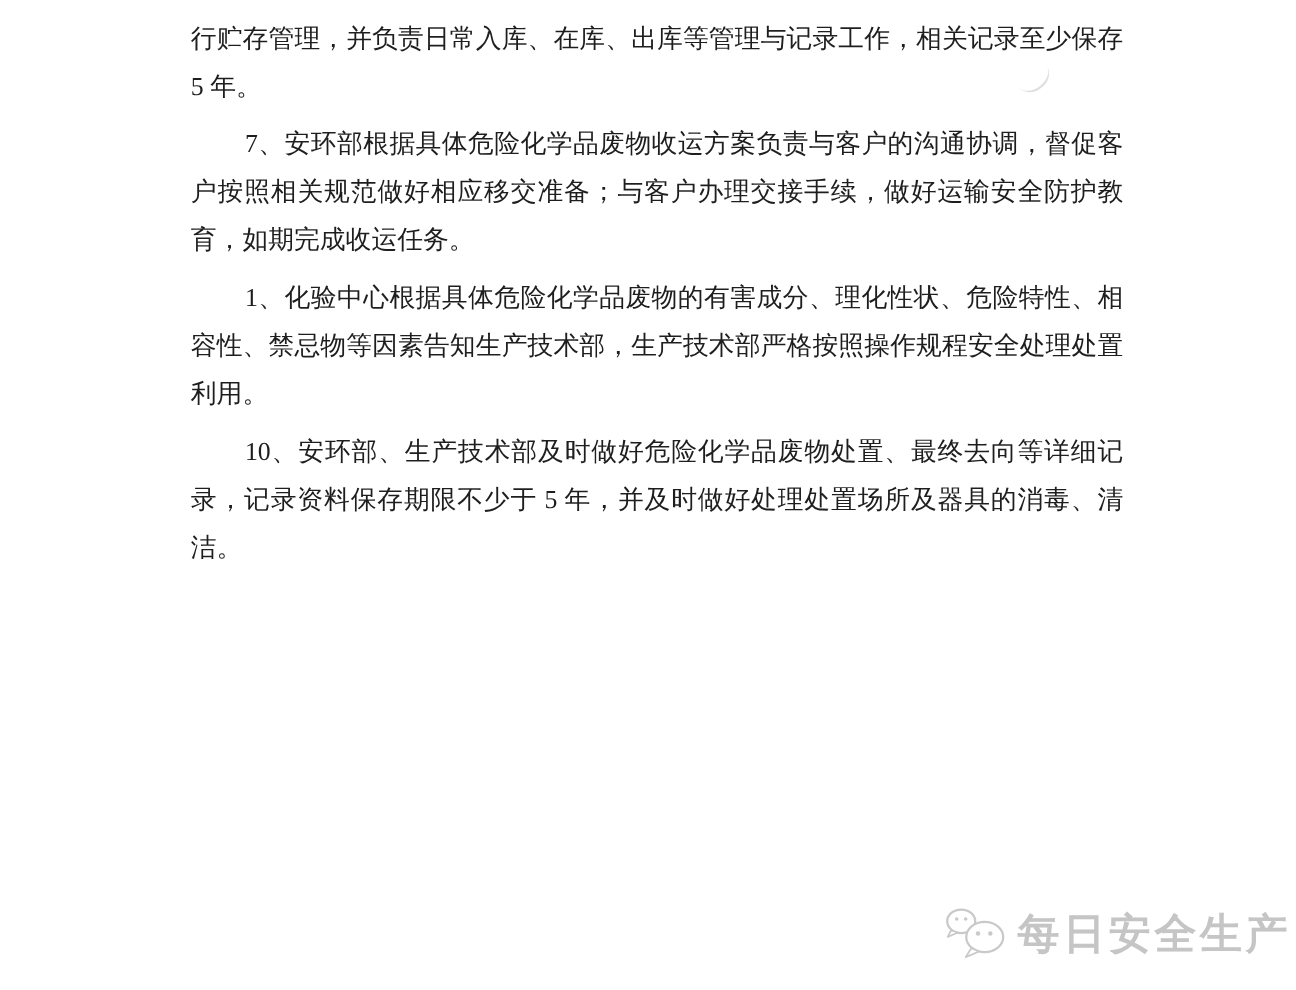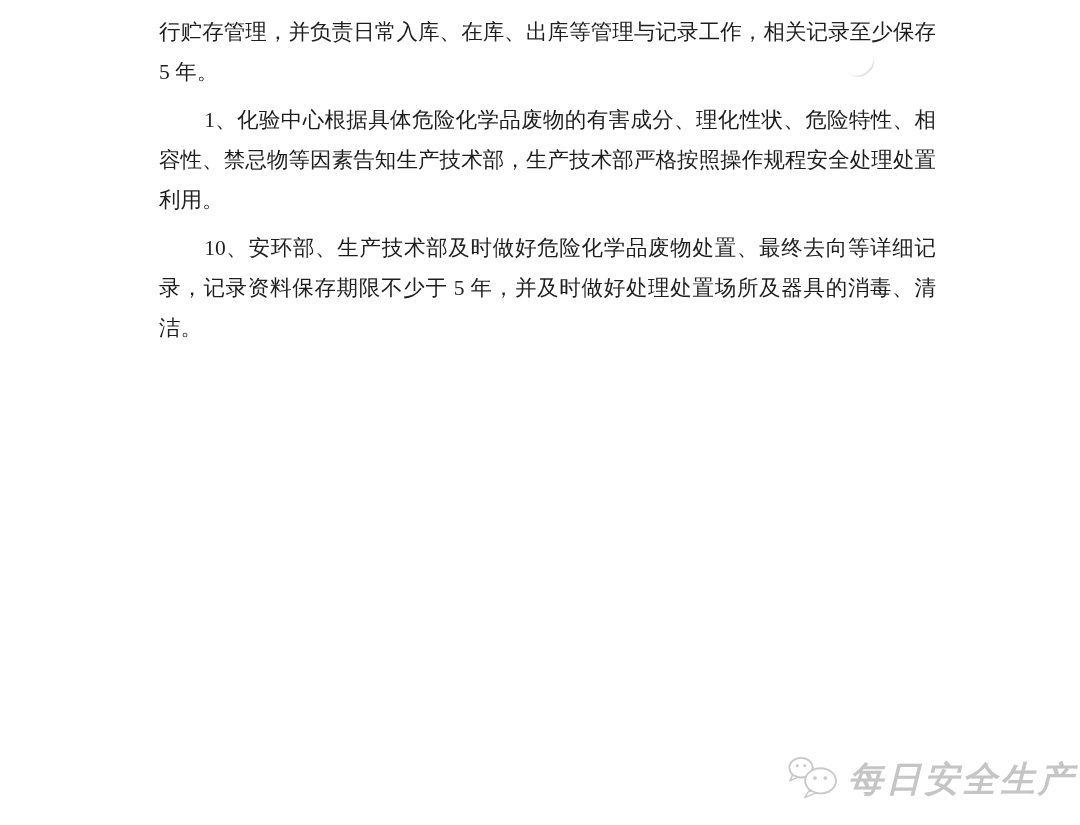--- a/index.html
+++ b/index.html
@@ -72,30 +72,30 @@
   }
 
   .watermark .wm-text {
     font-family: "Liberation Sans", "DejaVu Sans", sans-serif;
     font-size: 35px;
     font-weight: bold;
     letter-spacing: 3px;
     color: #c5c5c5;
     line-height: 1;
     white-space: nowrap;
-    font-style: italic;
   }
 </style>
 </head>
 <body>
 
 <div class="page">
 
   <div class="doc-body">
     <p>行贮存管理，并负责日常入库、在库、出库等管理与记录工作，相关记录至少保存 5 年。</p>
+    <p class="indent">7、安环部根据具体危险化学品废物收运方案负责与客户的沟通协调，督促客户按照相关规范做好相应移交准备；与客户办理交接手续，做好运输安全防护教育，如期完成收运任务。</p>
     <p class="indent">1、化验中心根据具体危险化学品废物的有害成分、理化性状、危险特性、相容性、禁忌物等因素告知生产技术部，生产技术部严格按照操作规程安全处理处置利用。</p>
     <p class="indent">10、安环部、生产技术部及时做好危险化学品废物处置、最终去向等详细记录，记录资料保存期限不少于 5 年，并及时做好处理处置场所及器具的消毒、清洁。</p>
   </div>
 
   <div class="swoosh"></div>
 
   <div class="watermark">
     <span class="wm-icon">
       <svg viewBox="0 0 60 52" width="56" height="50" xmlns="http://www.w3.org/2000/svg">
 

